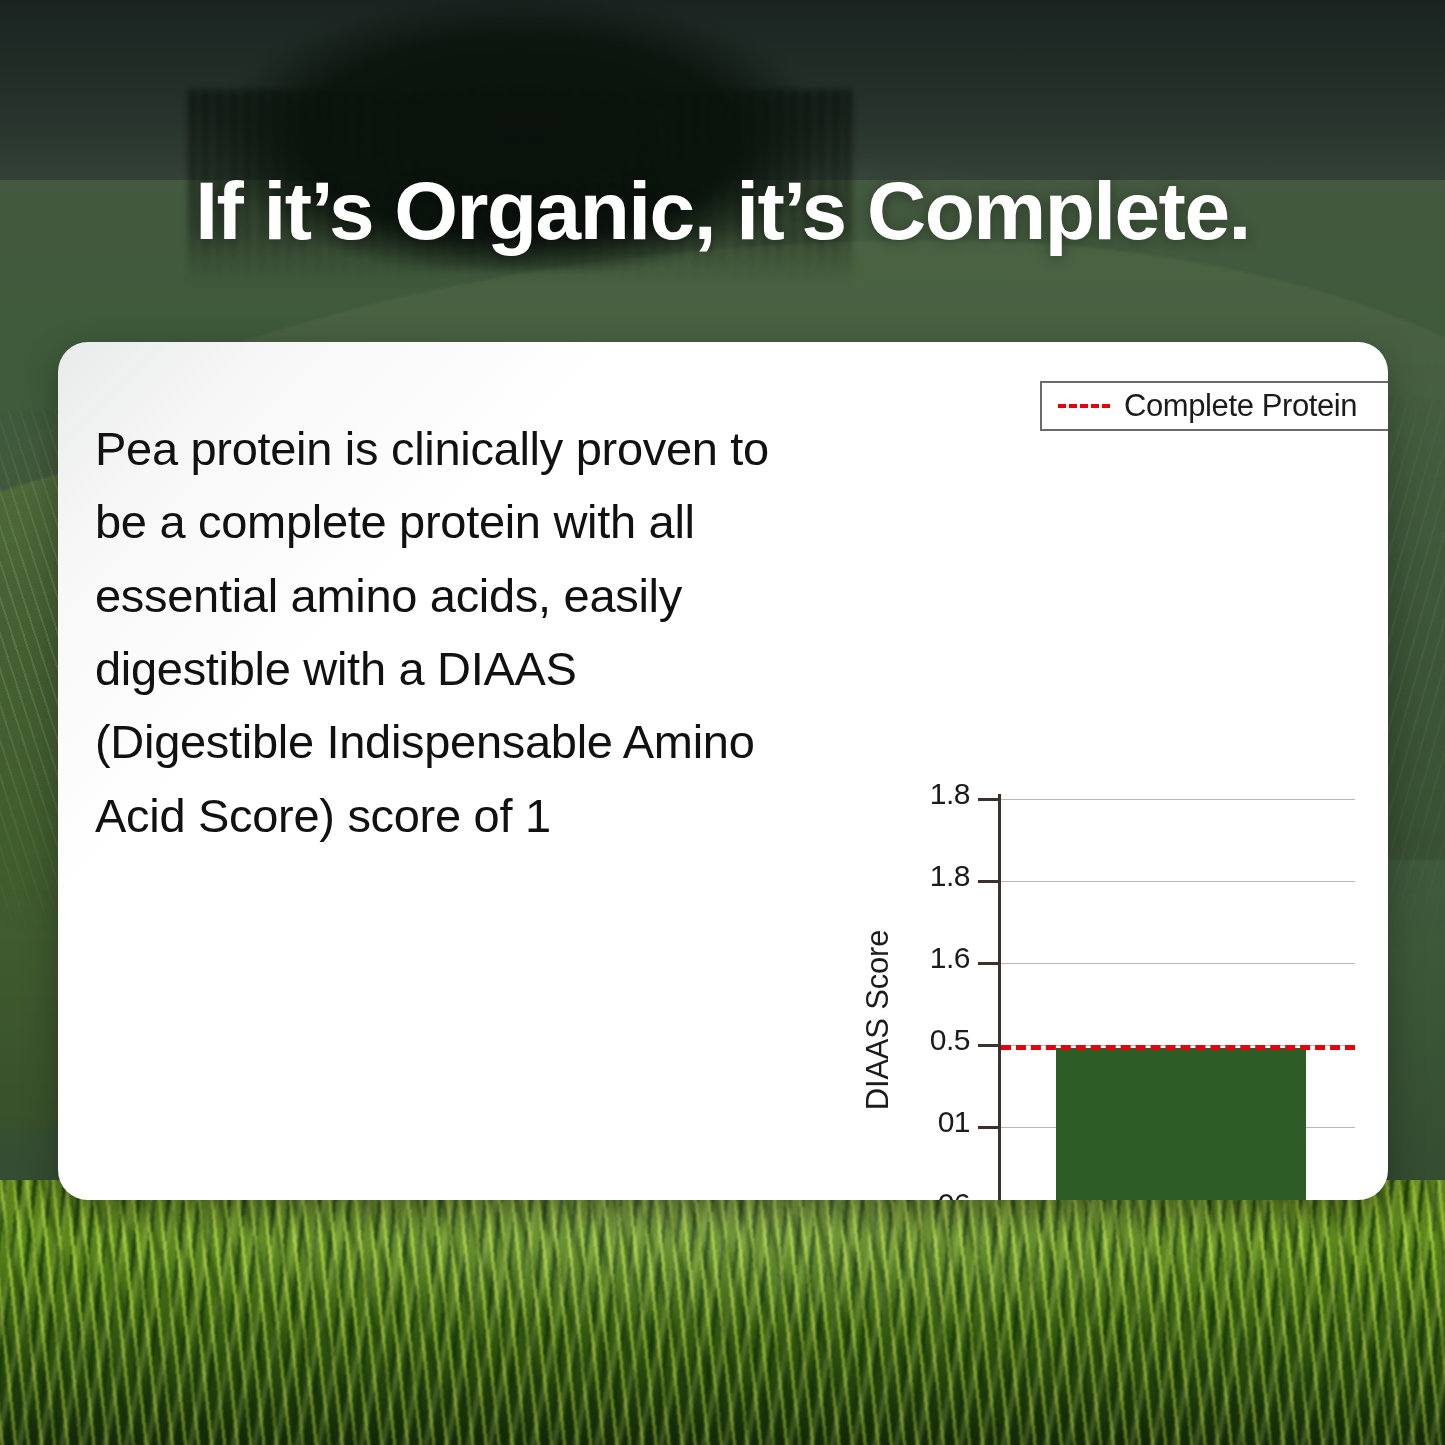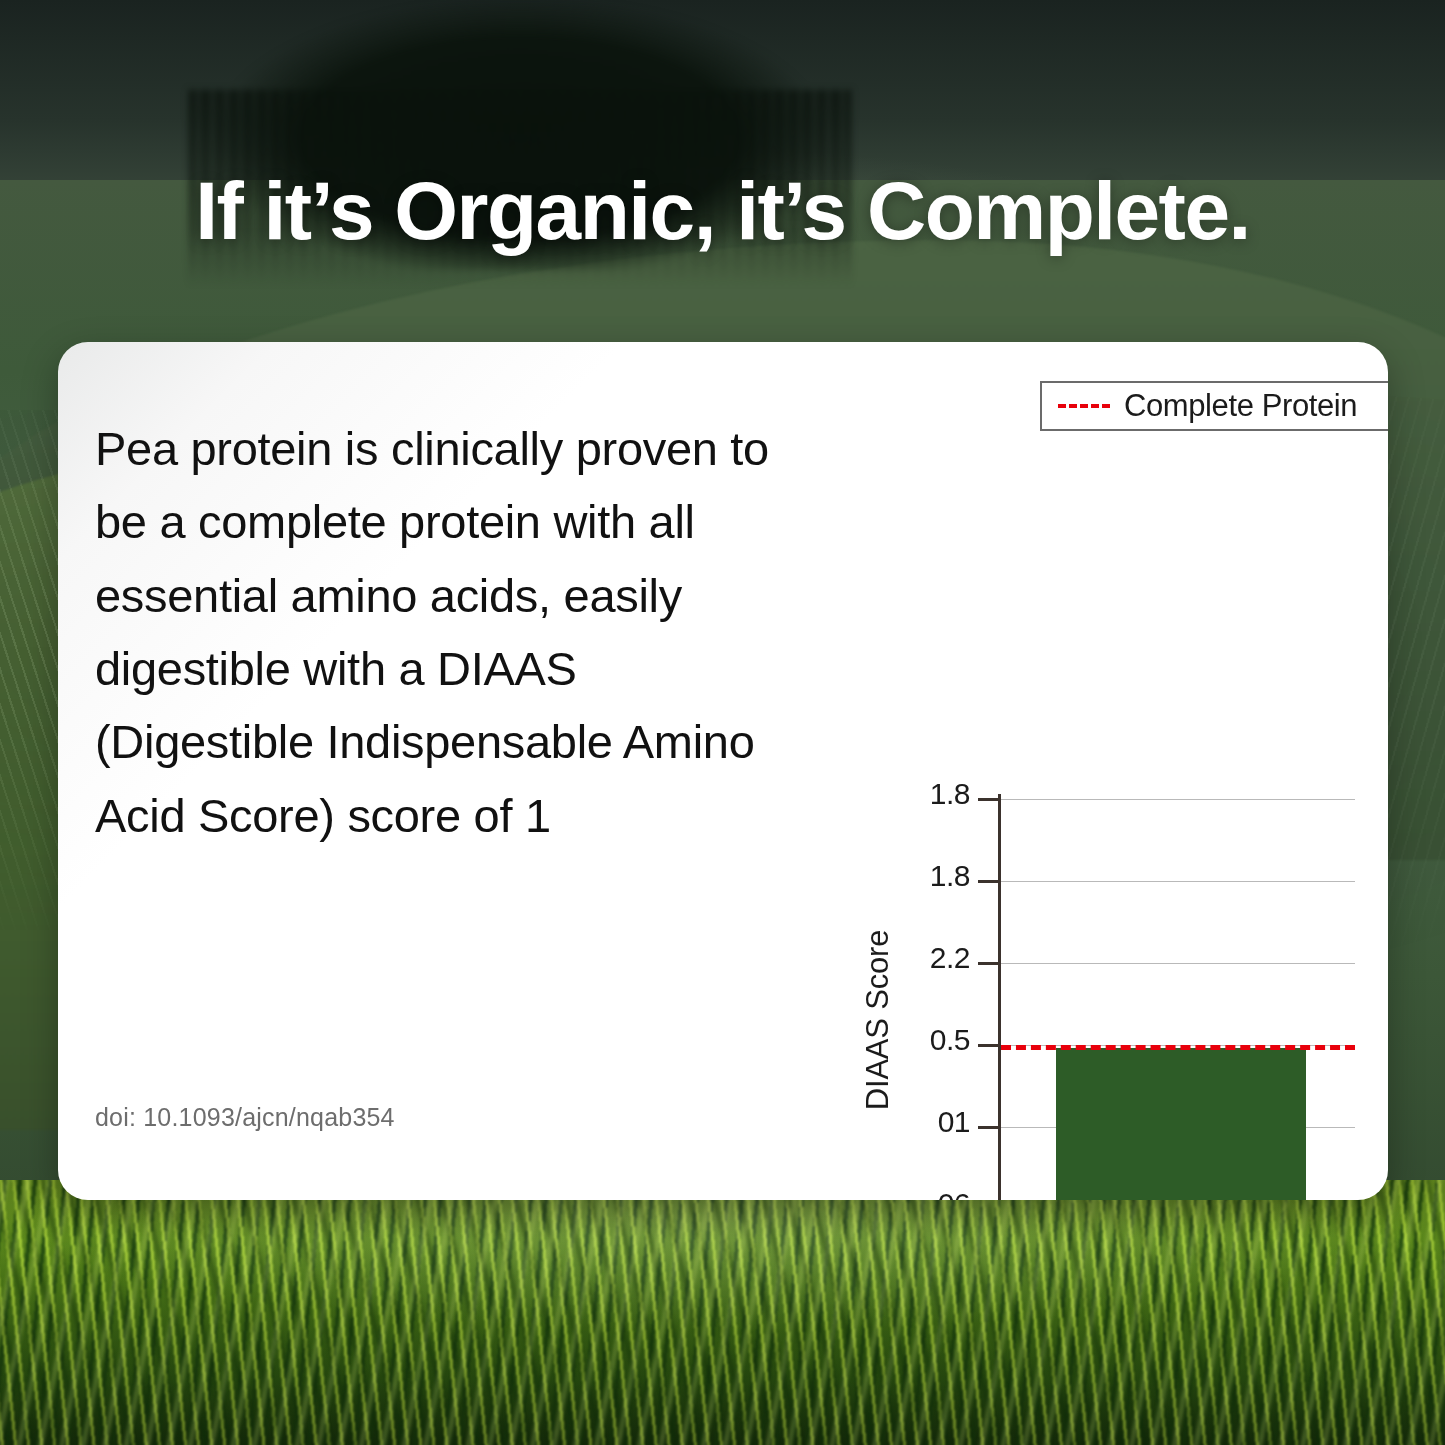--- a/index.html
+++ b/index.html
@@ -230,21 +230,20 @@
 </div>
 
 <div id="headline">If it’s Organic, it’s Complete.</div>
 
 <div id="card">
 
   <div id="copy">
     <div id="body-text">Pea protein is clinically proven to be a complete protein with all essential amino acids, easily digestible with a DIAAS (Digestible Indispensable Amino Acid Score) score of 1</div>
   </div>
 
-  <div id="doi">doi: 10.1093/ajcn/nqab354</div>
 
   <div id="chart">
 
     <div class="legend">
       <span class="legend-dash"></span>
       <span class="legend-label">Complete Protein</span>
     </div>
 
     <div class="plot">
 
@@ -258,21 +257,21 @@
         <span class="tick-text">1.8</span>
       </div>
       <div class="tick-row" style="top:539px">
         <span class="grid-line"></span>
         <span class="tick-line"></span>
         <span class="tick-text">1.8</span>
       </div>
       <div class="tick-row" style="top:621px">
         <span class="grid-line"></span>
         <span class="tick-line"></span>
-        <span class="tick-text">2.2</span>
+        <span class="tick-text">1.6</span>
       </div>
       <div class="tick-row" style="top:703px">
         <span class="grid-line"></span>
         <span class="tick-line"></span>
         <span class="tick-text">0.5</span>
       </div>
       <div class="tick-row" style="top:785px">
         <span class="grid-line"></span>
         <span class="tick-line"></span>
         <span class="tick-text">01</span>

